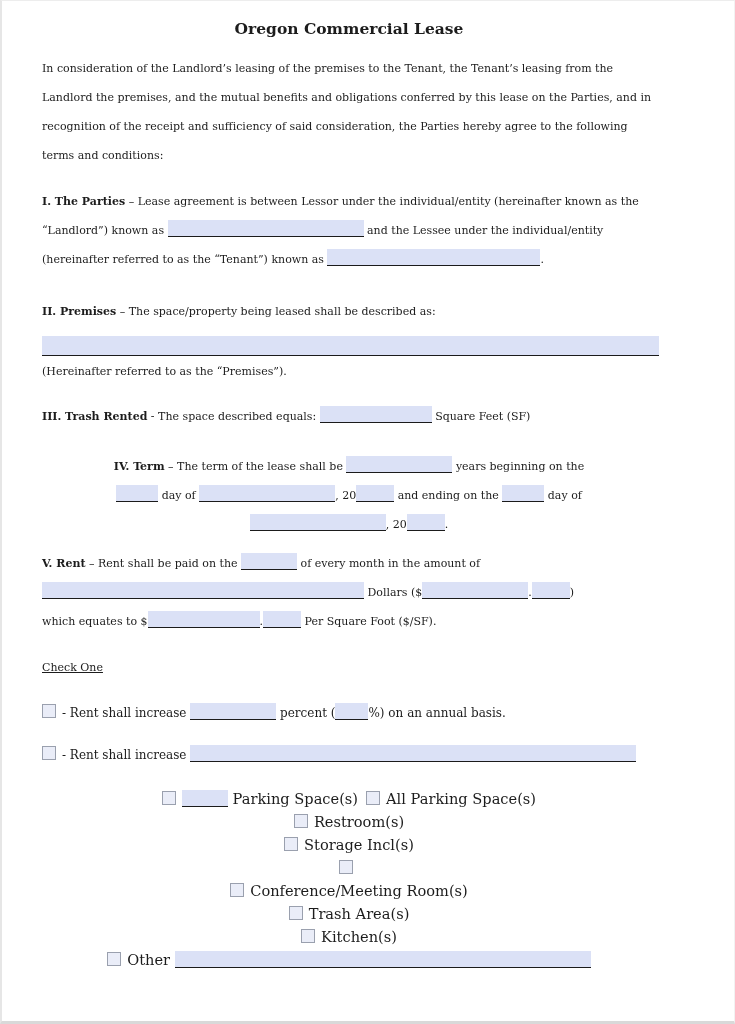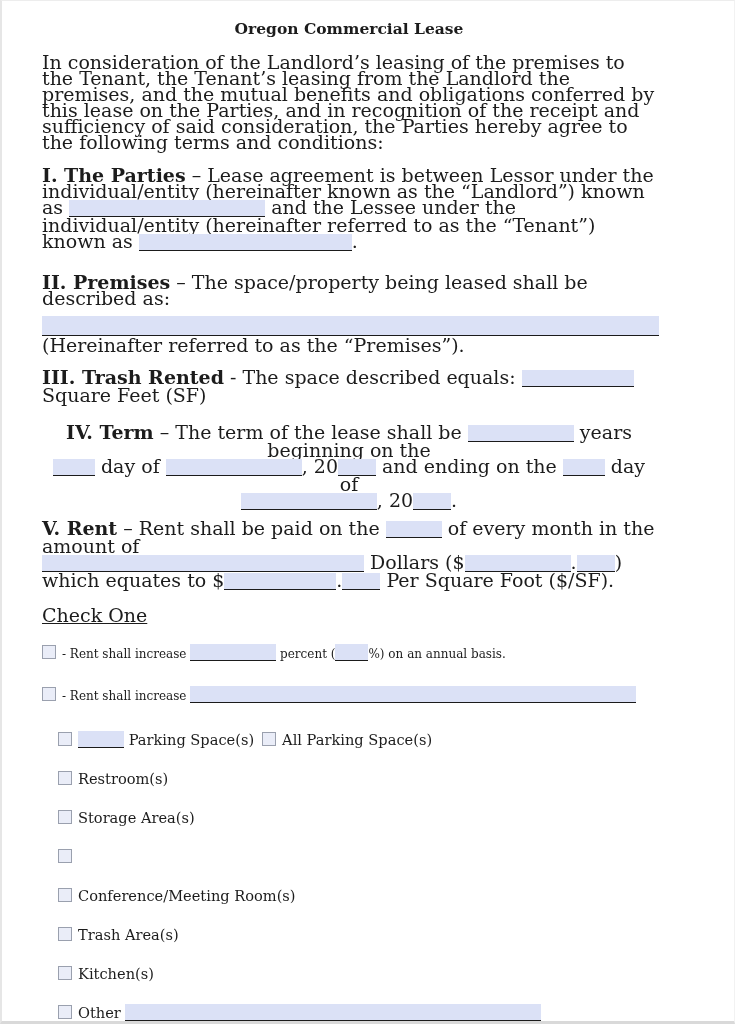--- a/index.html
+++ b/index.html
@@ -18,21 +18,21 @@
     border-right: 1px solid #f2f2f2;
     border-bottom: 3px solid #d9d9d9;
     padding: 12px 78px 0 40px;
     overflow: hidden;
   }
   .title {
     font-size: 15.5px; font-weight: bold;
     text-align: center;
     margin: 6px 0 16px 0;
   }
-  p { font-size: 19px; line-height: 16px; margin: 0 0 21px 0; }
+  p { font-size: 11px; line-height: 29px; margin: 0 0 21px 0; }
   p.intro { margin-bottom: 17px; }
   p.parties { margin-bottom: 23px; }
   p.premises-head { margin-bottom: 0; }
   p.premises-note { margin: 1px 0 16px 0; }
   p.term { margin-bottom: 10px; text-align: center; }
   p.rent { margin-bottom: 17px; }
   b { font-weight: bold; }
   .underlined { text-decoration: underline; }
 
   .field {
@@ -53,21 +53,21 @@
     display: inline-block;
     width: 12px; height: 12px;
     background: #eaedf8;
     border: 1px solid #9aa0ae;
     vertical-align: -1px;
     margin-right: 6px;
     cursor: pointer;
   }
   .check-row { font-size: 12px; line-height: 21px; margin-bottom: 21px; }
   .check-row.last { margin-bottom: 20px; }
-  .area-row { font-size: 14.6px; line-height: 23px; margin: 16px; }
+  .area-row { font-size: 14.6px; line-height: 23px; margin: 0; text-align: center; }
 
   
   .w-landlord { width: 196px; }
   .w-tenant { width: 213px; }
   .w-sqft { width: 112px; }
   .w-years { width: 106px; }
   .w-day { width: 42px; }
   .w-month { width: 136px; }
   .w-yr2 { width: 38px; }
   .w-rentday { width: 56px; }
@@ -108,21 +108,21 @@
   <div class="check-row"><span class="checkbox"></span><span>- Rent shall increase </span><span class="field w-pct"></span><span> percent (</span><span class="field w-pct2"></span><span>%) on an annual basis.</span></div>
 
   <div class="check-row"><span class="checkbox"></span><span>- Rent shall increase </span><span class="field w-increase"></span></div>
 
 
 
   <div class="area-row"><span class="checkbox"></span><span class="field w-parkn"></span> <span>Parking Space(s)</span><span class="checkbox gap-left"></span><span>All Parking Space(s)</span></div>
 
   <div class="area-row"><span class="checkbox"></span><span>Restroom(s)</span></div>
 
-  <div class="area-row"><span class="checkbox"></span><span>Storage Area(s)</span></div>
+  <div class="area-row"><span class="checkbox"></span><span>Storage Incl(s)</span></div>
 
   <div class="area-row"><span class="checkbox"></span></div>
 
   <div class="area-row"><span class="checkbox"></span><span>Conference/Meeting Room(s)</span></div>
 
   <div class="area-row"><span class="checkbox"></span><span>Trash Area(s)</span></div>
 
   <div class="area-row"><span class="checkbox"></span><span>Kitchen(s)</span></div>
 
   <div class="area-row"><span class="checkbox"></span><span>Other</span> <span class="field w-other"></span></div>

